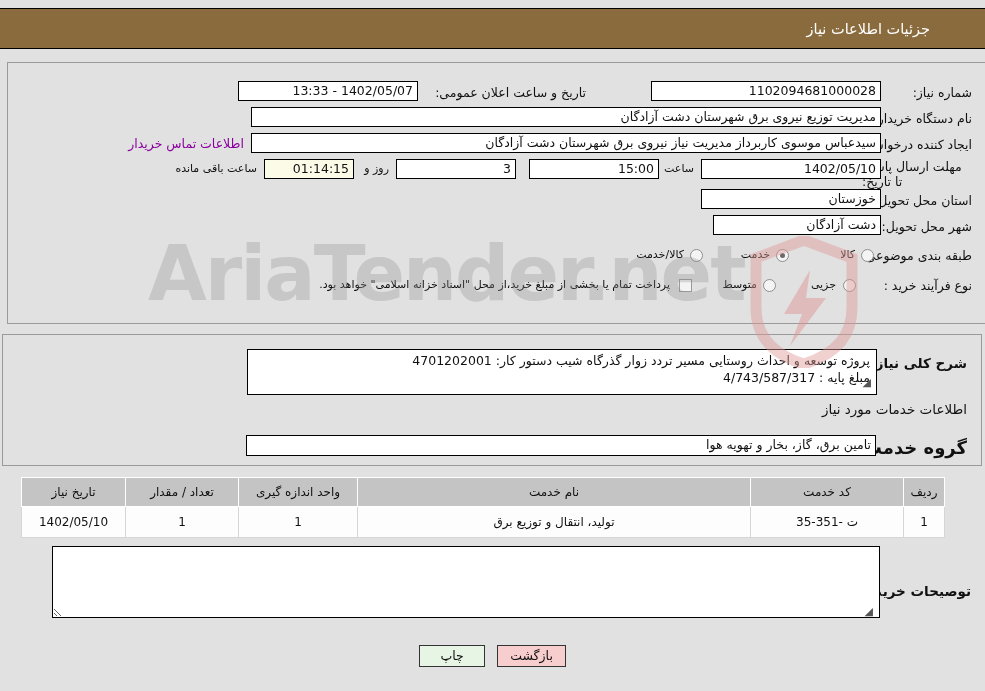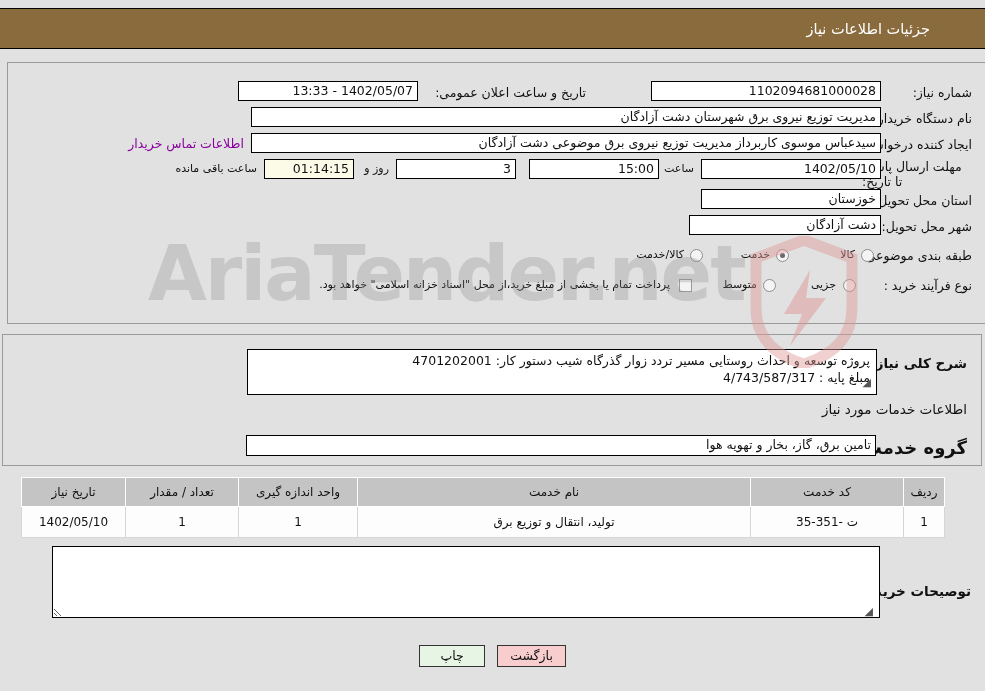--- a/index.html
+++ b/index.html
@@ -342,37 +342,37 @@
   <div class="lbl" style="right:14px; top:22px;">شماره نیاز:</div>
   <div class="fld center" style="right:105px; top:18px; width:230px;">1102094681000028</div>
 
   <div class="lbl" style="right:400px; top:22px;">تاریخ و ساعت اعلان عمومی:</div>
   <div class="fld center" style="right:568px; top:18px; width:180px;">1402/05/07 - 13:33</div>
 
   <div class="lbl" style="right:14px; top:48px;">نام دستگاه خریدار:</div>
   <div class="fld right" style="right:105px; top:44px; width:630px;">مدیریت توزیع نیروی برق شهرستان دشت آزادگان</div>
 
   <div class="lbl" style="right:14px; top:74px;">ایجاد کننده درخواست:</div>
-  <div class="fld right" style="right:105px; top:70px; width:630px;">سیدعباس موسوی کاربرداز مدیریت توزیع نیروی برق موضوعی دشت آزادگان</div>
+  <div class="fld right" style="right:105px; top:70px; width:630px;">سیدعباس موسوی کاربرداز مدیریت نیاز نیروی برق شهرستان دشت آزادگان</div>
   <div class="link-contact" style="right:742px; top:73px;">اطلاعات تماس خریدار</div>
 
   <div class="lbl two-line" style="right:14px; top:96px;">مهلت ارسال پاسخ: تا تاریخ:</div>
   <div class="fld center" style="right:105px; top:96px; width:180px;">1402/05/10</div>
   <div class="plain" style="right:292px; top:99px;">ساعت</div>
   <div class="fld center" style="right:327px; top:96px; width:130px;">15:00</div>
   <div class="fld center" style="right:470px; top:96px; width:120px;">3</div>
   <div class="plain" style="right:597px; top:99px;">روز و</div>
   <div class="fld cream center" style="right:632px; top:96px; width:90px;">01:14:15</div>
   <div class="plain" style="right:729px; top:99px;">ساعت باقی مانده</div>
 
   <div class="lbl" style="right:14px; top:130px;">استان محل تحویل:</div>
   <div class="fld right" style="right:105px; top:126px; width:180px;">خوزستان</div>
 
   <div class="lbl" style="right:14px; top:156px;">شهر محل تحویل:</div>
-  <div class="fld right" style="right:105px; top:152px; width:192px;">دشت آزادگان</div>
+  <div class="fld right" style="right:105px; top:152px; width:168px;">دشت آزادگان</div>
 
   <div class="lbl" style="right:14px; top:185px;">طبقه بندی موضوعی:</div>
 
   <div class="radio" style="right:112px; top:186px;"></div>
   <div class="plain" style="right:131px; top:185px;">کالا</div>
 
   <div class="radio on" style="right:197px; top:186px;"></div>
   <div class="plain" style="right:216px; top:185px;">خدمت</div>
 
   <div class="radio" style="right:283px; top:186px;"></div>

